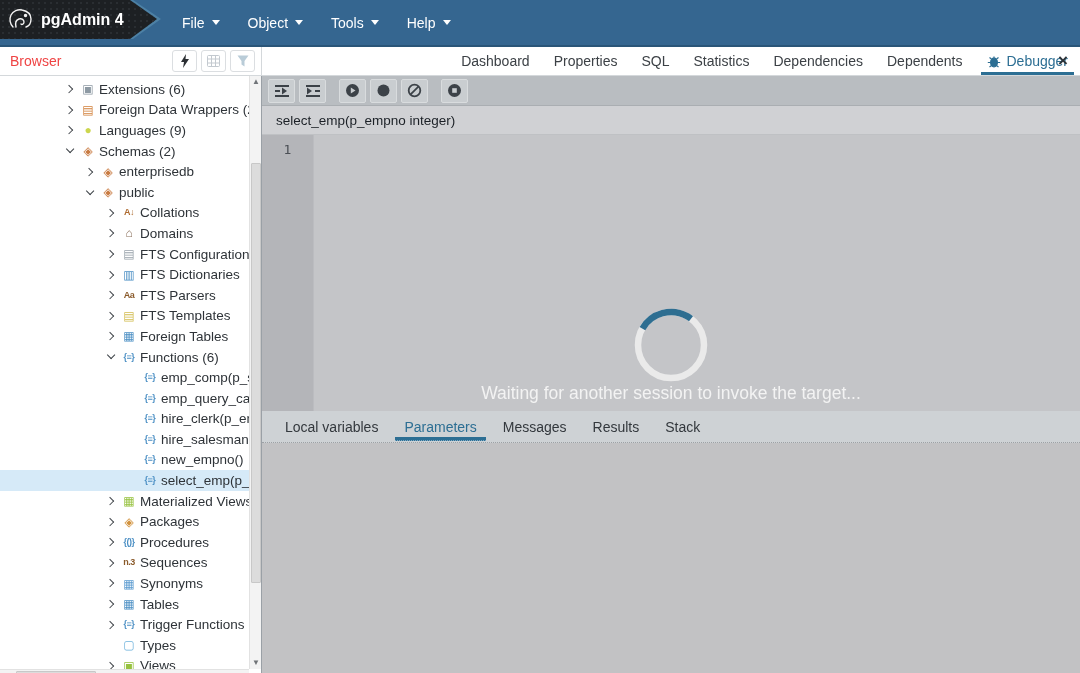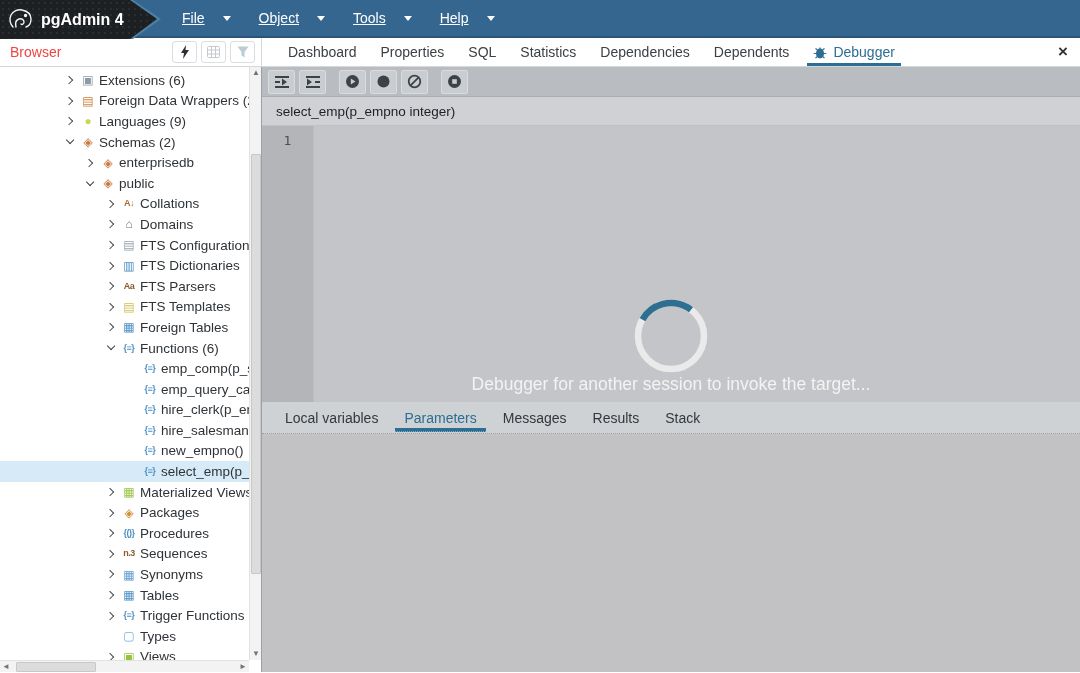--- a/index.html
+++ b/index.html
@@ -1,45 +1,45 @@
 <!DOCTYPE html>
 <html><head>
 <meta charset="utf-8">
 <style>
   * { margin:0; padding:0; box-sizing:border-box; }
   html,body { width:1080px; height:673px; overflow:hidden;
     font-family:"Liberation Sans", sans-serif; background:#fff; }
 
   
-  .topbar { position:relative; height:38px; background:#356690;
+  .topbar { position:relative; height:47px; background:#356690;
     border-bottom:2px solid #2a5578; display:flex; align-items:center; }
   .logo-wedge-shadow { position:absolute; left:0; top:0; width:162px; height:39px;
     background:#4d81a5; clip-path:polygon(0 0,133px 0,161px 19px,133px 39px,0 39px); }
   .logo-wedge { position:absolute; left:0; top:0; width:158px; height:39px;
     background:#1d2023;
     background-image:radial-gradient(#2a2e32 1px, transparent 1px);
     background-size:6px 6px;
     clip-path:polygon(0 0,130px 0,157px 19px,130px 39px,0 39px);
     display:flex; align-items:center; padding-left:8px; }
   .logo-title { color:#fff; font-size:16px; font-weight:bold; margin-left:7px; }
   .menus { display:flex; margin-left:172px; gap:8px; }
   .menu-item { color:#fff; font-size:14px; padding:4px 10px; display:flex;
-    align-items:center; gap:18px; cursor:pointer;text-decoration:underline; }
+    align-items:center; gap:7px; cursor:pointer; }
   .caret-down { width:0; height:0; border-left:4px solid transparent;
     border-right:4px solid transparent; border-top:5px solid #fff; }
 
   
   .secondbar { height:29px; display:flex; border-bottom:1px solid #d4d8db; background:#fff; }
   .browser-head { width:262px; display:flex; align-items:center; padding:0 6px 0 10px;
     border-right:1px solid #d4d8db; }
   .browser-title { font-size:14px; color:#ef4444; flex:1; }
   .mini-btn { width:25px; height:22px; border:1px solid #dbdee1; border-radius:3px;
     background:#fff; display:flex; align-items:center; justify-content:center;
     margin-left:4px; cursor:pointer; }
-  .main-tabs { flex:1; display:flex; align-items:stretch; padding-left:14px; position:relative; }
+  .main-tabs { flex:1; display:flex; align-items:stretch; padding-left:14px; position:relative;justify-content:flex-end; }
   .mtab { display:flex; align-items:center; gap:6px; padding:0 12px; font-size:14px;
     color:#3c4146; cursor:pointer; position:relative; }
   .mtab.active { color:#2c6e93; }
   .mtab.active::after { content:""; position:absolute; left:6px; right:6px; bottom:0;
     height:3px; background:#2c6e93; }
   .close-x { position:absolute; right:12px; top:4px; font-size:17px; font-weight:bold;
     color:#2e3338; cursor:pointer; }
 
   
   .content { display:flex; height:605px; }
@@ -406,21 +406,21 @@
     <div class="editor">
       <div class="gutter">
         <div class="lineno">1</div>
       </div>
       <div class="spinner-wrap">
         <svg width="78" height="78" viewBox="0 0 78 78">
           <circle cx="39" cy="39" r="33" fill="none" stroke="#eaeaea" stroke-width="6.5"></circle>
           <circle cx="39" cy="39" r="33" fill="none" stroke="#2e6e91" stroke-width="6.5" stroke-dasharray="56 152" stroke-linecap="butt" transform="rotate(-150 39 39)"></circle>
         </svg>
       </div>
-      <div class="wait-msg">Debugger for another session to invoke the target...</div>
+      <div class="wait-msg">Waiting for another session to invoke the target...</div>
     </div>
 
     <div class="bottom-tabs">
       <div class="btab">
         <span>Local variables</span>
       </div>
       <div class="btab active">
         <span>Parameters</span>
       </div>
       <div class="btab">

